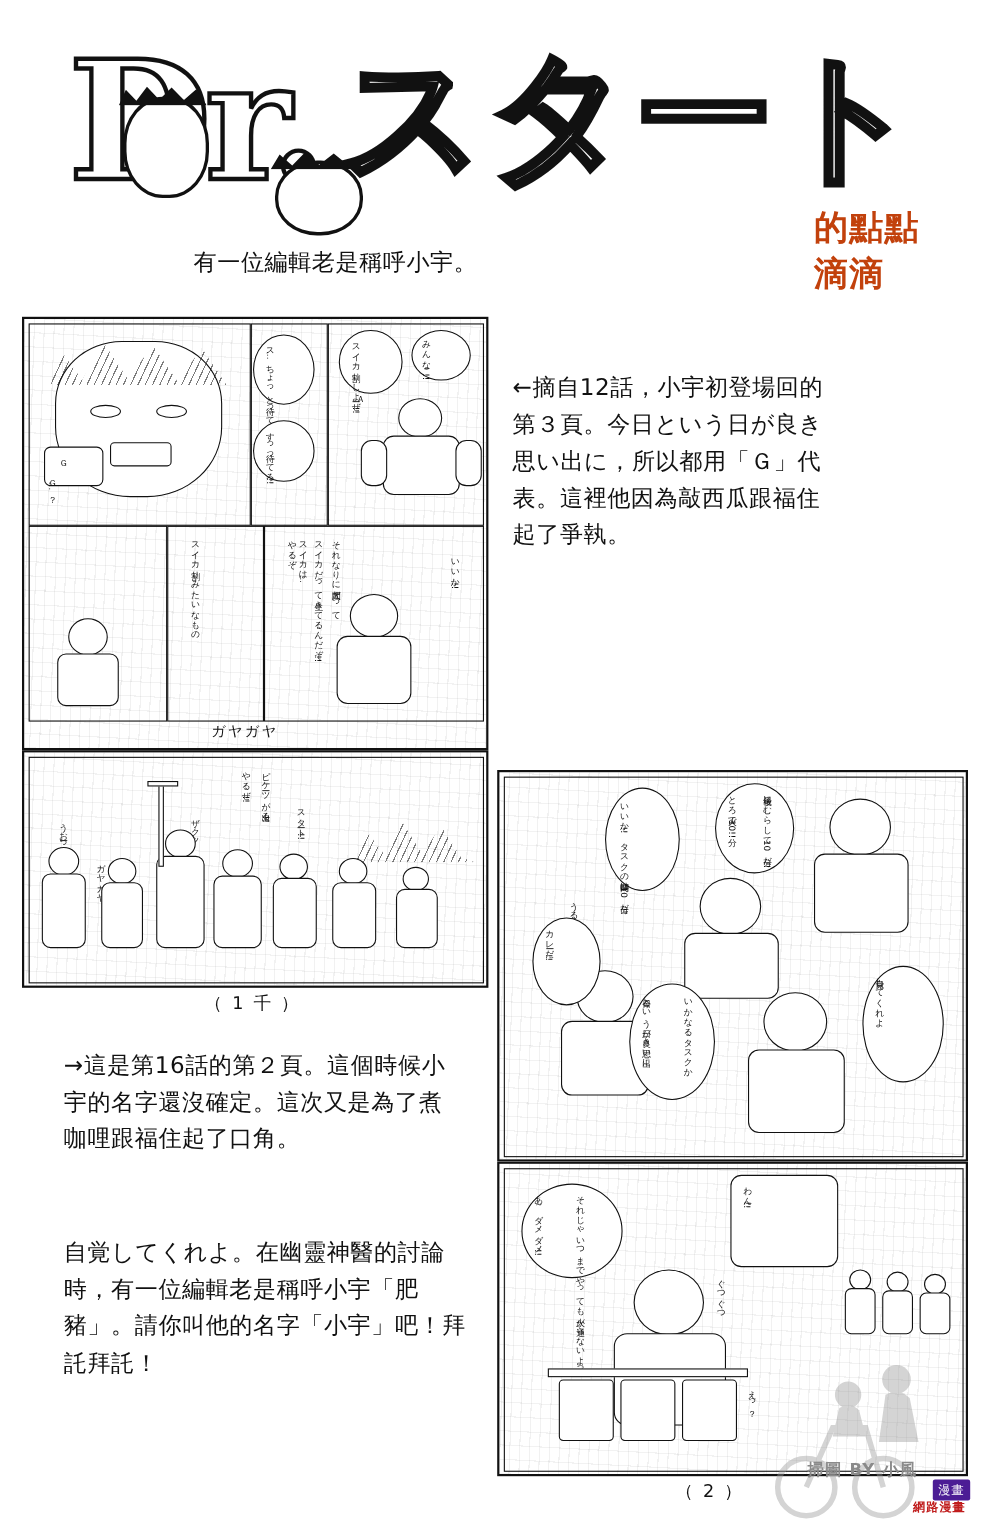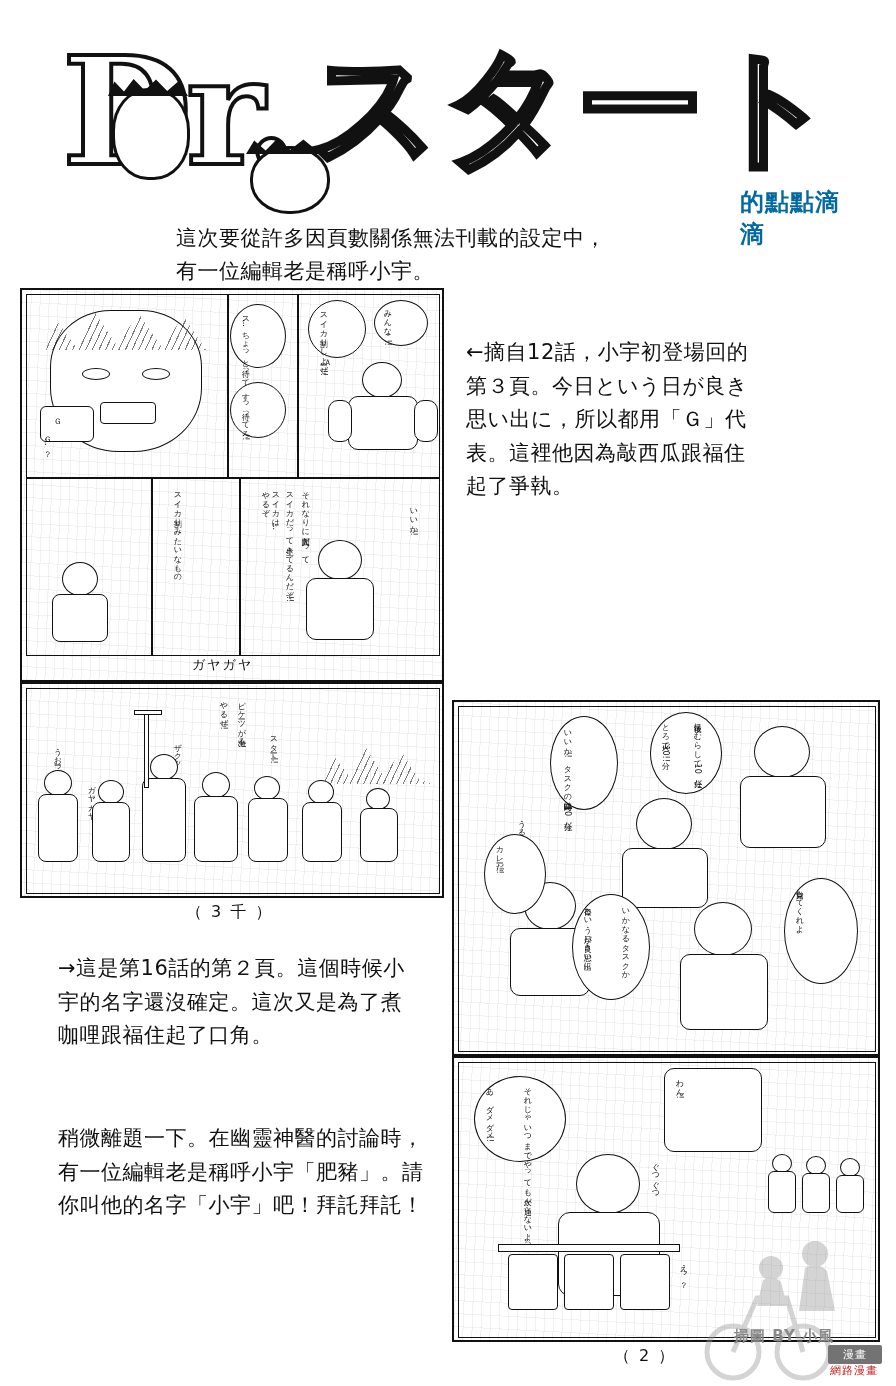--- a/index.html
+++ b/index.html
@@ -30,21 +30,21 @@
     font-family:"DejaVu Sans", sans-serif;
     font-size:128px;font-weight:700;
     letter-spacing:2px;
     color:#fff;
     -webkit-text-stroke:5px #111;
     line-height:1.05;
     white-space:nowrap;
   }
   .sub-title{
     position:absolute;left:700px;top:168px;
-    font-size:24px;font-weight:700;color:#0369a1;
+    font-size:31px;font-weight:700;color:#c2410c;
     letter-spacing:1px;
   }
   .face{
     position:absolute;border:3px solid #111;border-radius:50%;
     background:#fff;
   }
   .face.a{left:72px;top:70px;width:72px;height:86px;border-radius:46%;}
   .face.b{left:210px;top:128px;width:74px;height:62px;border-radius:48%;}
   .hair{position:absolute;background:#111;}
 
@@ -93,51 +93,50 @@
     position:absolute;font-size:16px;letter-spacing:2px;color:#111;
   }
 
   
   .wm{
     position:absolute;right:6px;bottom:4px;width:215px;height:150px;
     opacity:.5;
   }
   .wm-badge{
     position:absolute;right:14px;bottom:22px;
-    background:#737373;color:#fff;font-size:11px;padding:2px 15px;
+    background:#4c1d95;color:#fff;font-size:11px;padding:2px 5px;
     border-radius:2px;letter-spacing:1px;
   }
   .wm-text{
     position:absolute;right:62px;bottom:40px;color:#8a8a8a;
     font-size:15px;font-weight:700;letter-spacing:1px;
   }
   .wm-text2{
     position:absolute;right:18px;bottom:8px;color:#c01d1d;
-    font-size:11px;letter-spacing:1px;
+    font-size:11px;letter-spacing:1px;font-weight:bold;
   }
 </style>
 </head>
 <body>
 
 <div class="page">
 
   <div class="title-block">
     <div class="dr-logo">Dr.</div>
 
     <div class="face a"></div>
     <div class="hair" style="left:68px;top:60px;width:80px;height:18px;clip-path:polygon(0 100%,8% 20%,20% 75%,32% 5%,46% 70%,60% 8%,74% 72%,88% 18%,100% 100%);"></div>
     <div class="face b"></div>
     <div class="hair" style="left:206px;top:120px;width:82px;height:16px;clip-path:polygon(0 100%,10% 16%,24% 78%,38% 4%,54% 74%,70% 10%,86% 76%,100% 100%);"></div>
 
     <div class="cn-title">スタート</div>
     <div class="sub-title">的點點滴滴</div>
   </div>
 
   <div class="intro">
-    <div>這次要從許多因頁數關係無法刊載的設定中，</div>
     <div>有一位編輯老是稱呼小宇。</div>
   </div>
 
   <div class="panel" style="left:20px;top:288px;width:420px;height:390px;">
     <div class="scan"></div>
 
     <div class="cell" style="left:4px;top:4px;width:200px;height:182px;"></div>
     <div class="cell" style="left:206px;top:4px;width:68px;height:182px;"></div>
     <div class="cell" style="left:276px;top:4px;width:140px;height:182px;"></div>
 
@@ -210,21 +209,21 @@
     <div class="fig" style="left:226px;top:114px;width:38px;height:62px;border-radius:8px;"></div>
     <div class="fig round" style="left:286px;top:96px;width:24px;height:22px;"></div>
     <div class="fig" style="left:280px;top:118px;width:38px;height:58px;border-radius:8px;"></div>
     <div class="fig round" style="left:344px;top:104px;width:22px;height:20px;"></div>
     <div class="fig" style="left:338px;top:124px;width:36px;height:52px;border-radius:8px;"></div>
 
     <div class="fig" style="left:122px;top:28px;width:3px;height:74px;"></div>
     <div class="fig" style="left:112px;top:26px;width:26px;height:3px;"></div>
   </div>
 
-  <div class="pagemark" style="left:186px;top:902px;">（ 3 千 ）</div>
+  <div class="pagemark" style="left:186px;top:902px;">（ 1 千 ）</div>
 
   <div class="caption-cn" style="left:466px;top:336px;width:296px;">←摘自12話，小宇初登場回的第３頁。今日という日が良き思い出に，所以都用「Ｇ」代表。這裡他因為敲西瓜跟福住起了爭執。</div>
 
   <div class="panel" style="left:452px;top:700px;width:424px;height:352px;">
     <div class="scan"></div>
     <div class="cell" style="left:4px;top:4px;width:416px;height:344px;"></div>
 
     <div class="bubble" style="left:96px;top:14px;width:66px;height:92px;"></div>
     <span class="txt-v" style="left:108px;top:22px;">いいか!! タスクの時間は10分だ!!</span>
     <div class="bubble" style="left:196px;top:10px;width:70px;height:80px;"></div>
@@ -277,21 +276,21 @@
     <div class="fig" style="left:54px;top:196px;width:48px;height:54px;border-radius:4px;"></div>
     <div class="fig" style="left:110px;top:196px;width:48px;height:54px;border-radius:4px;"></div>
     <div class="fig" style="left:166px;top:196px;width:48px;height:54px;border-radius:4px;"></div>
     <div class="fig" style="left:44px;top:186px;width:180px;height:6px;"></div>
     <span class="txt-v" style="left:224px;top:200px;">えっ？</span>
   </div>
 
   <div class="pagemark" style="left:614px;top:1346px;">（ 2 ）</div>
 
   <div class="caption-cn" style="left:58px;top:952px;width:360px;">→這是第16話的第２頁。這個時候小宇的名字還沒確定。這次又是為了煮咖哩跟福住起了口角。</div>
-  <div class="caption-cn" style="left:58px;top:1122px;width:370px;">稍微離題一下。在幽靈神醫的討論時，有一位編輯老是稱呼小宇「肥豬」。請你叫他的名字「小宇」吧！拜託拜託！</div>
+  <div class="caption-cn" style="left:58px;top:1122px;width:370px;">自覚してくれよ。在幽靈神醫的討論時，有一位編輯老是稱呼小宇「肥豬」。請你叫他的名字「小宇」吧！拜託拜託！</div>
 
   <div class="wm">
     <svg viewBox="0 0 215 150" width="215" height="150" aria-hidden="true">
       <g fill="#9a9a9a" opacity=".85">
         <circle cx="58" cy="120" r="26" fill="none" stroke="#9a9a9a" stroke-width="5"></circle>
         <circle cx="128" cy="120" r="26" fill="none" stroke="#9a9a9a" stroke-width="5"></circle>
         <path d="M58 120 L82 66 L112 66 L128 120" stroke="#9a9a9a" stroke-width="5" fill="none"></path>
         <circle cx="96" cy="36" r="12"></circle>
         <path d="M88 48 q10 -6 18 2 l6 24 -30 0z"></path>
         <circle cx="140" cy="22" r="13"></circle>

